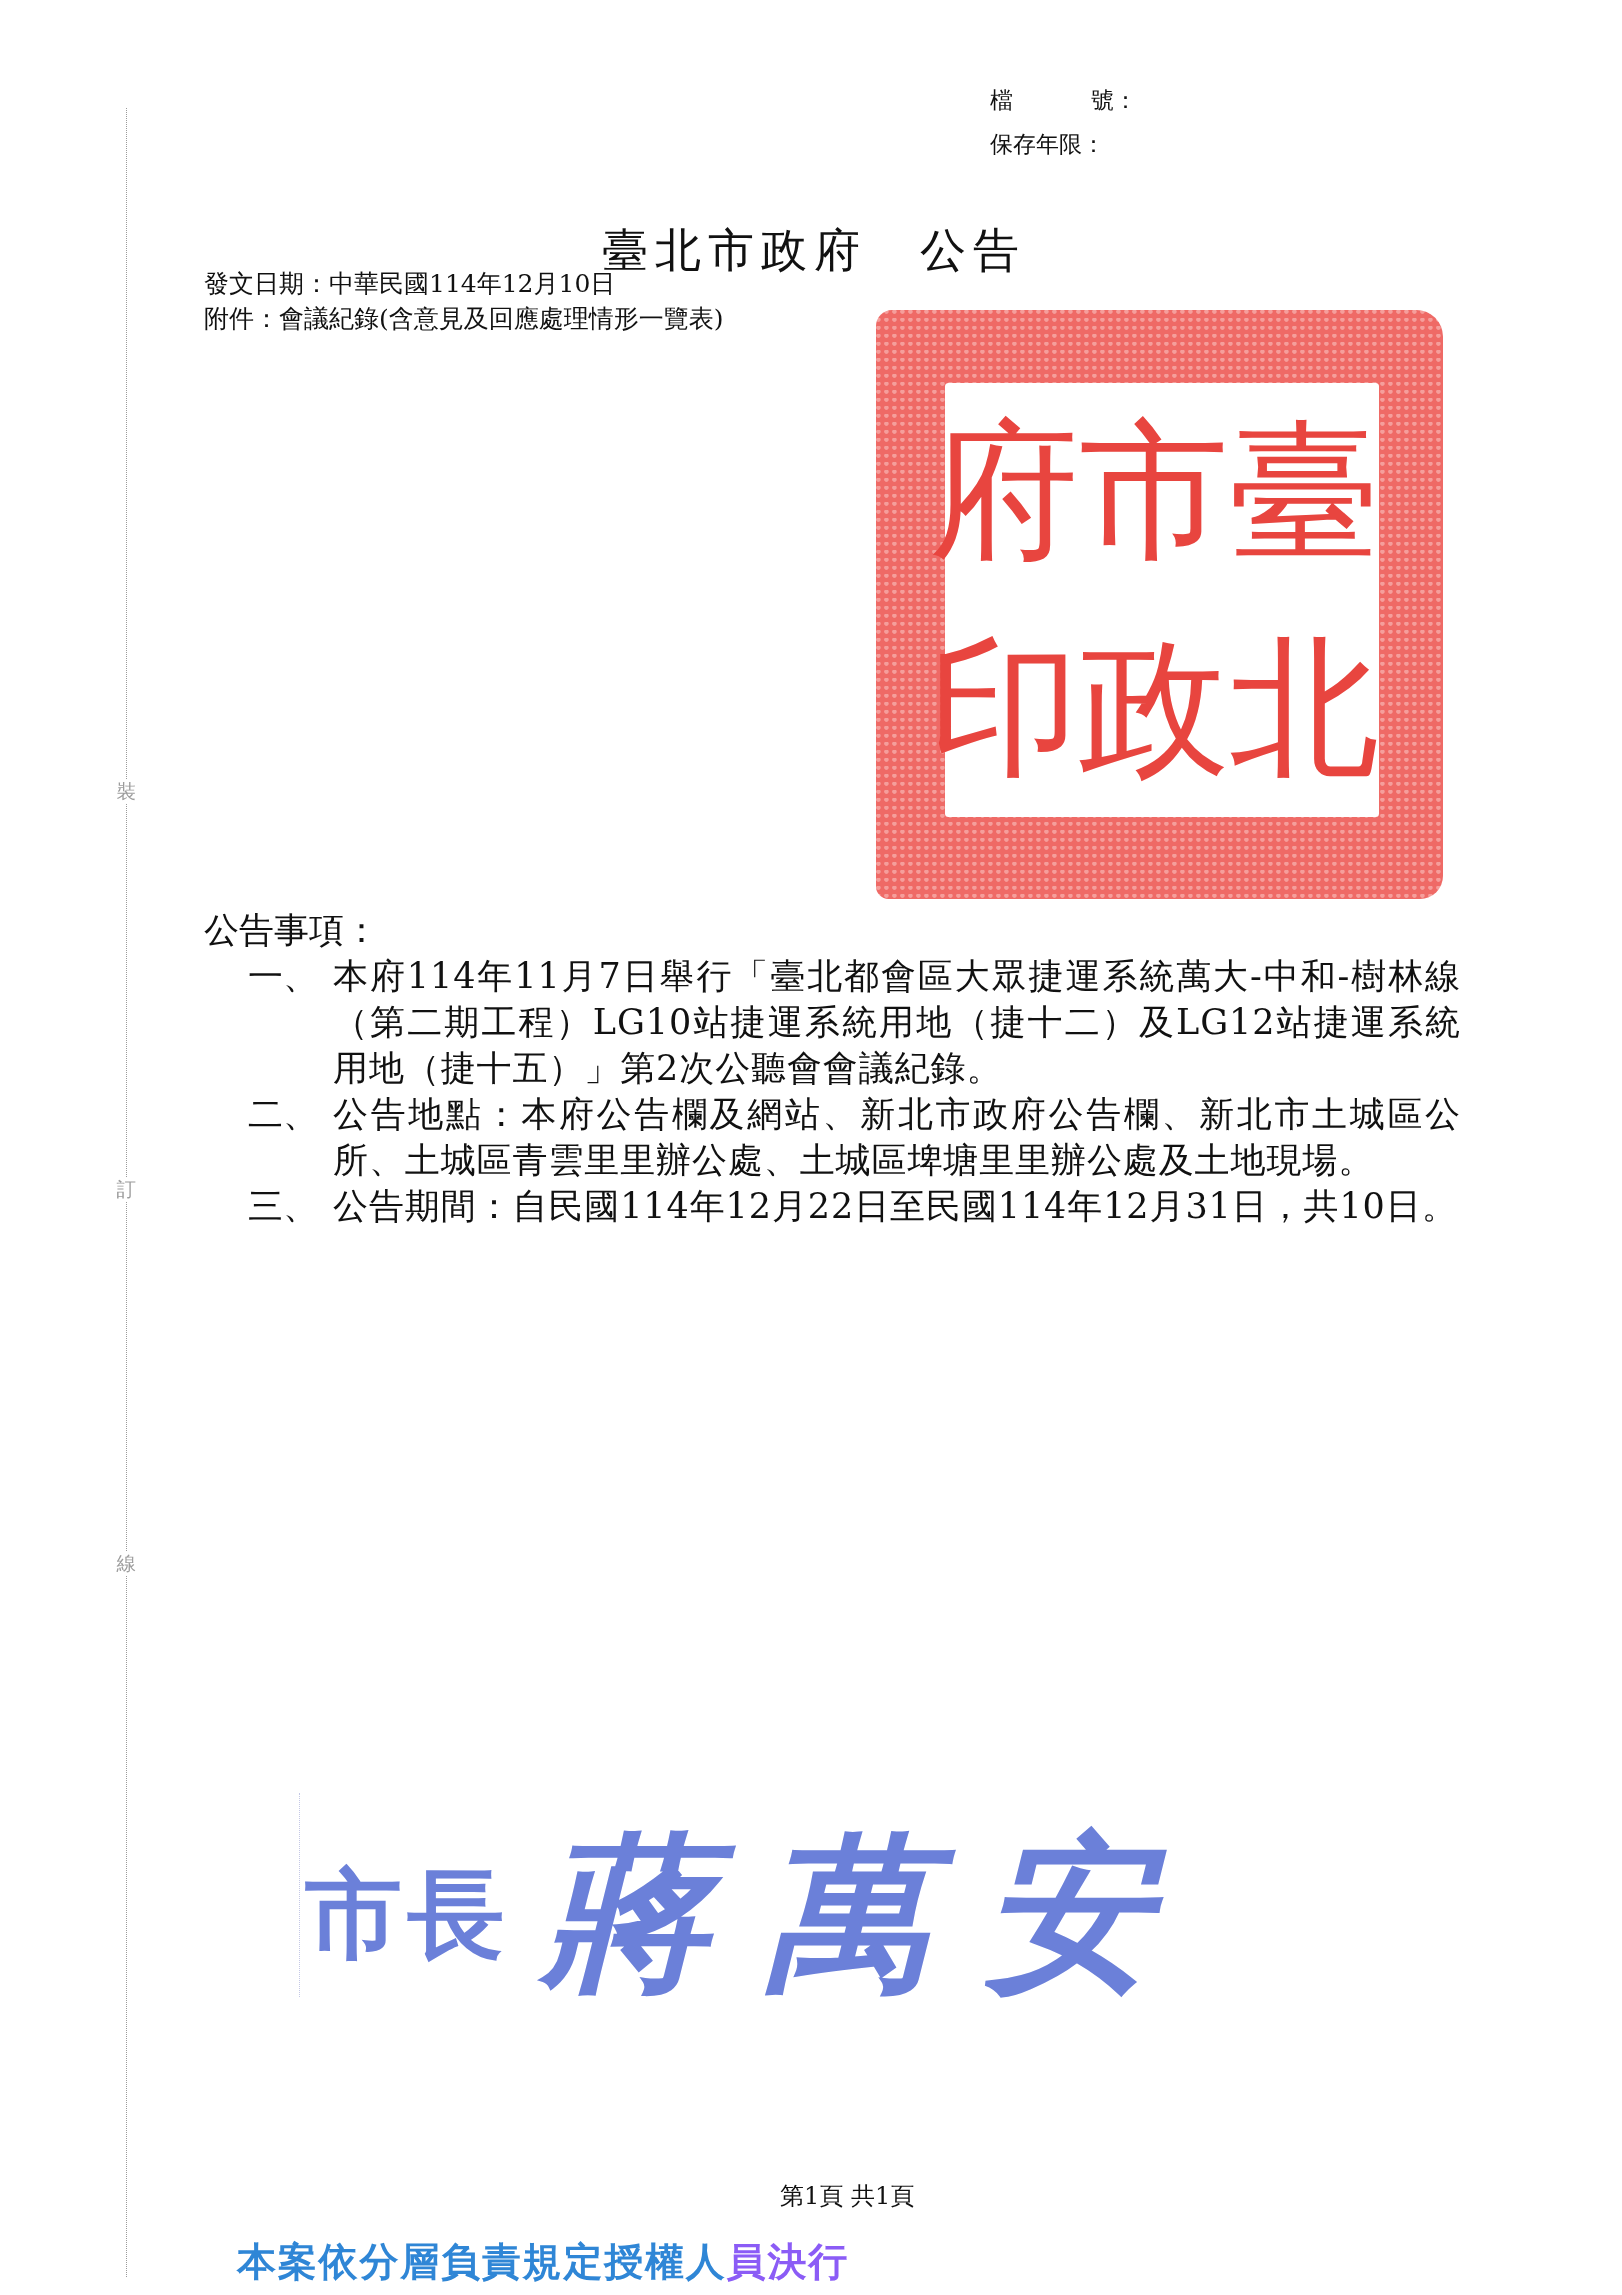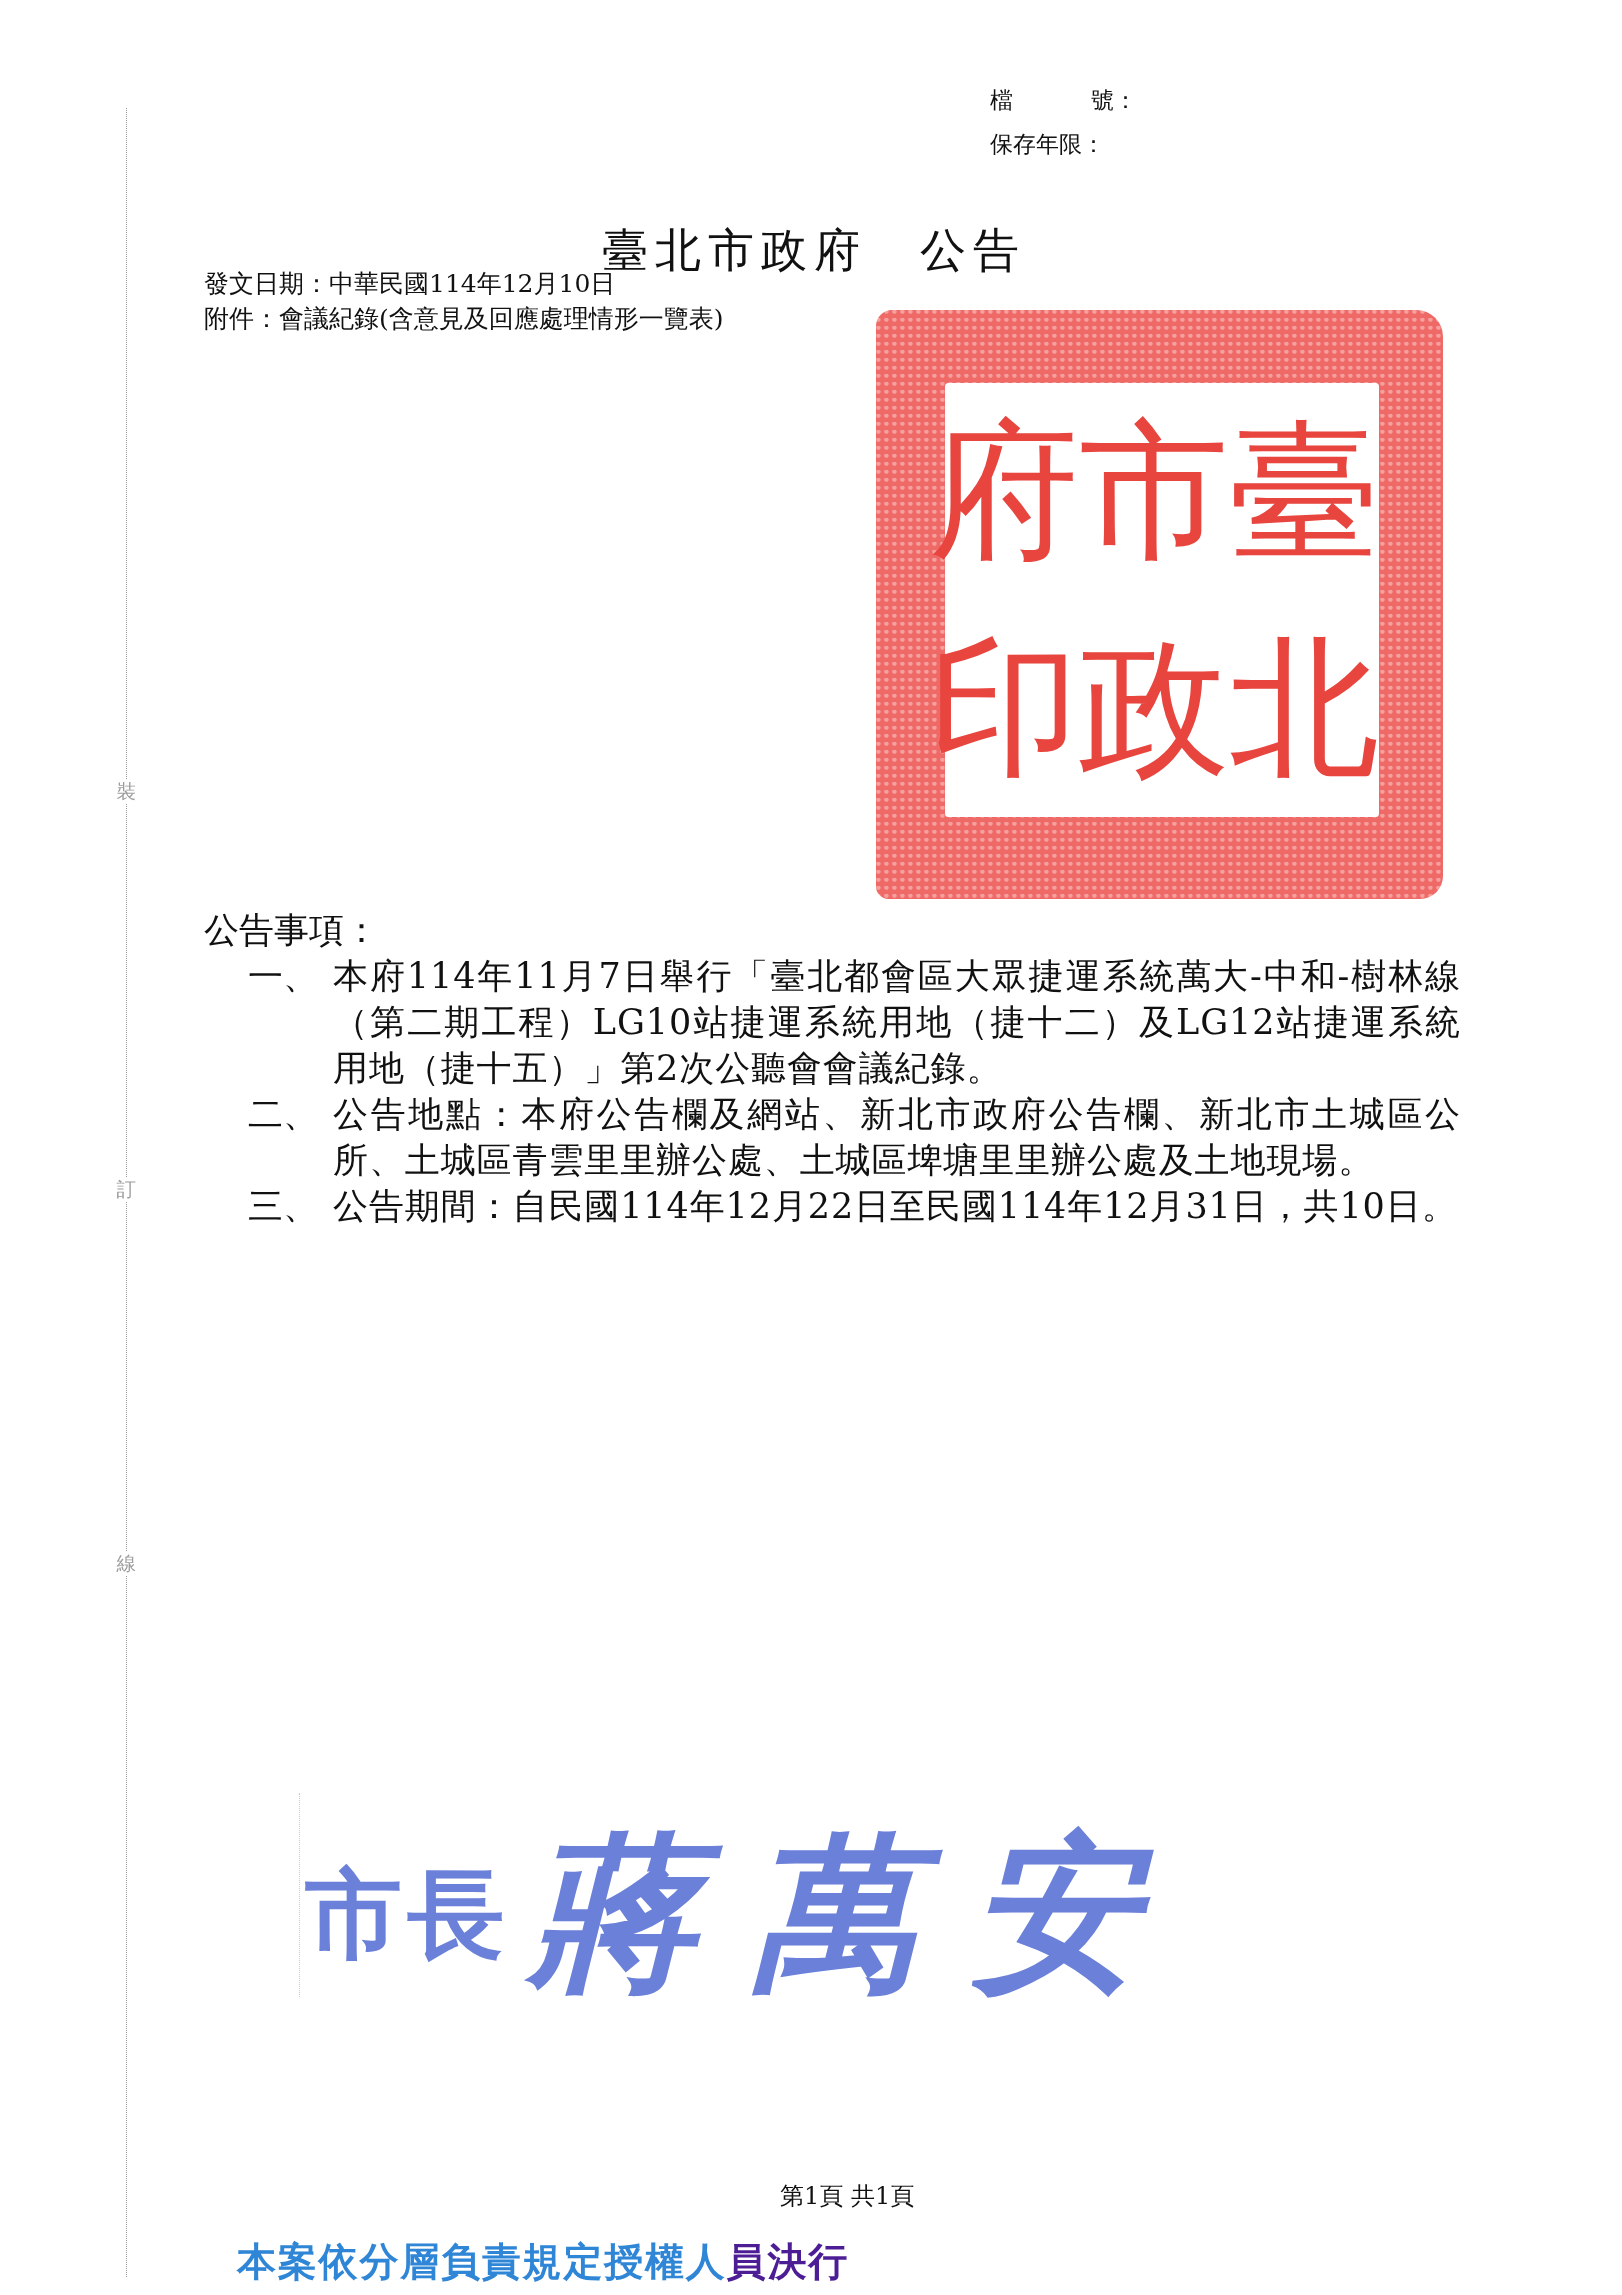--- a/index.html
+++ b/index.html
@@ -55,34 +55,34 @@
     .para .lab { flex: 0 0 auto; white-space: nowrap; }
     .para .txt { flex: 1 1 auto; text-align: justify; letter-spacing: 0.9px; }
     .items { margin-left: 44px; }
     .item { display: flex; }
     .item .num { flex: 0 0 85px; white-space: nowrap; }
     .item .txt { flex: 1; text-align: justify; letter-spacing: 0.9px; }
     .mayor-sign {
       position: absolute; left: 305px; top: 1806px; height: 221px; display: flex; align-items: center;
       color: #6b80d9; font-family: "DejaVu Serif", serif;
     }
-    .mayor-sign .titlepart { font-size: 97px; margin-right: 18px; letter-spacing: 5.3px; font-weight: bold; }
+    .mayor-sign .titlepart { font-size: 97px; margin-right: 31px; letter-spacing: 5.3px; font-weight: bold; }
     .mayor-sign .namepart { font-size: 168px; letter-spacing: 53px; font-weight: bold; font-style: italic; }
     .sign-box {
       position: absolute; left: 299px; top: 1793px; width: 35px; height: 204px;
       border-left: 1.8px dotted #c4c8e6;
     }
     .page-no {
       position: absolute; left: 780px; top: 2180px; font-size: 24px;
     }
     .delegation-stamp {
       position: absolute; left: 237px; top: 2235px; font-size: 39px; font-weight: bold;
       color: #2f86d6; letter-spacing: 1.8px; font-family: "DejaVu Sans", sans-serif;
     }
-    .delegation-stamp .fade { color: #4c1d95; }
+    .delegation-stamp .fade { color: #8b5cf6; }
   </style>
 </head>
 <body>
 
 <div class="binding-line"></div>
 <div class="binding-char" style="top:779px">裝</div>
 <div class="binding-char" style="top:1177px">訂</div>
 <div class="binding-char" style="top:1551px">線</div>
 
 <div class="file-meta">

